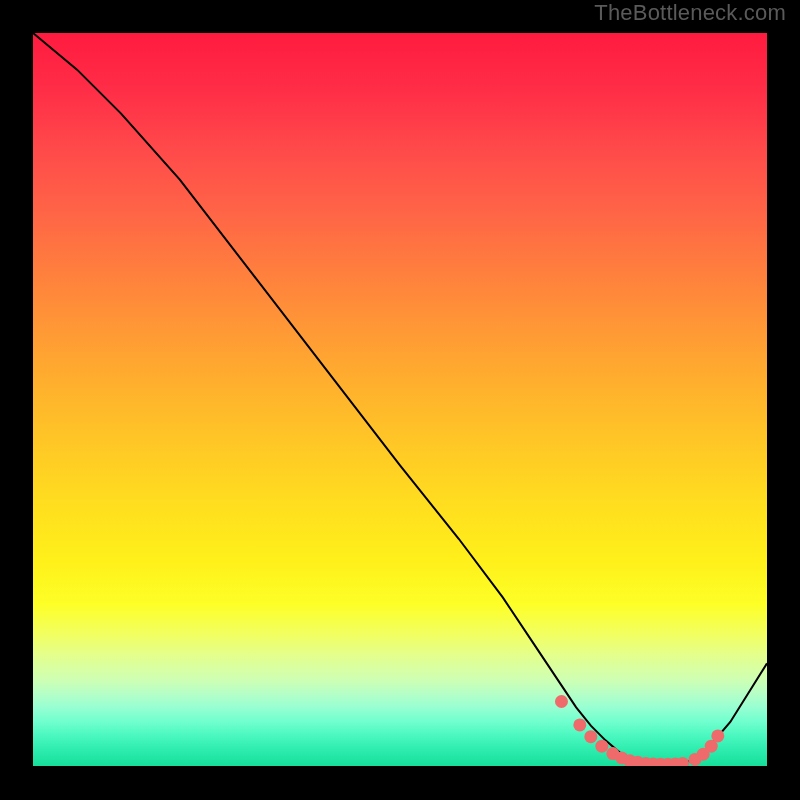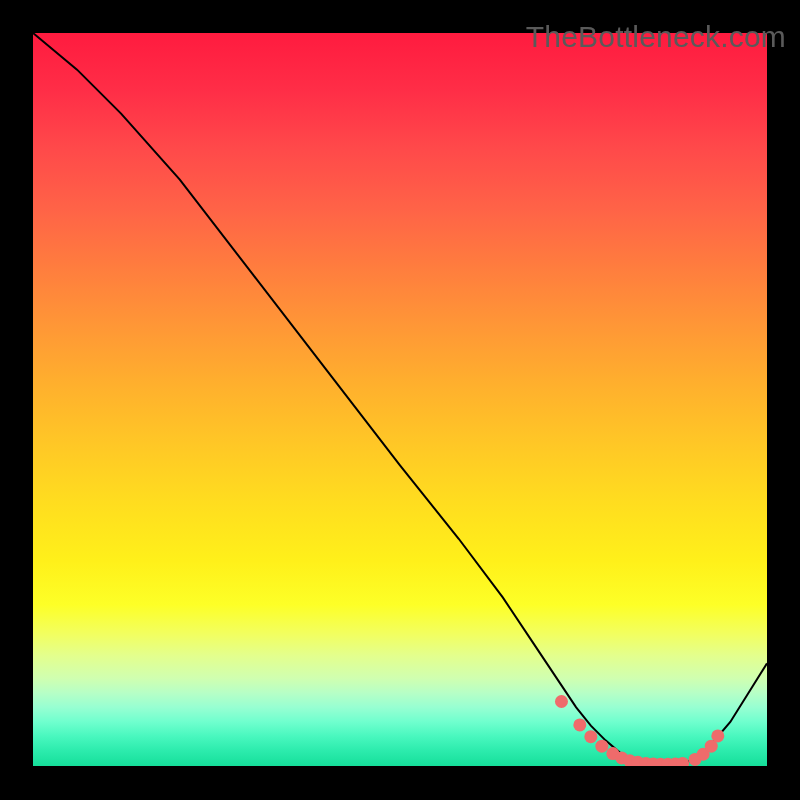--- a/index.html
+++ b/index.html
@@ -6,24 +6,24 @@
   body {
     width: 800px;
     height: 800px;
     background: #000;
     position: relative;
     font-family: Arial, sans-serif;
     overflow: hidden;
   }
   .watermark {
     position: absolute;
-    top: 20px;
+    top: 0;
     right: 14px;
     color: #5a5a5a;
-    font-size: 30px;
+    font-size: 22px;
     font-weight: 500;
     letter-spacing: 0.2px;
     z-index: 10;
   }
   .chart-area {
     position: absolute;
     left: 33px;
     top: 33px;
     width: 734px;
     height: 733px;

